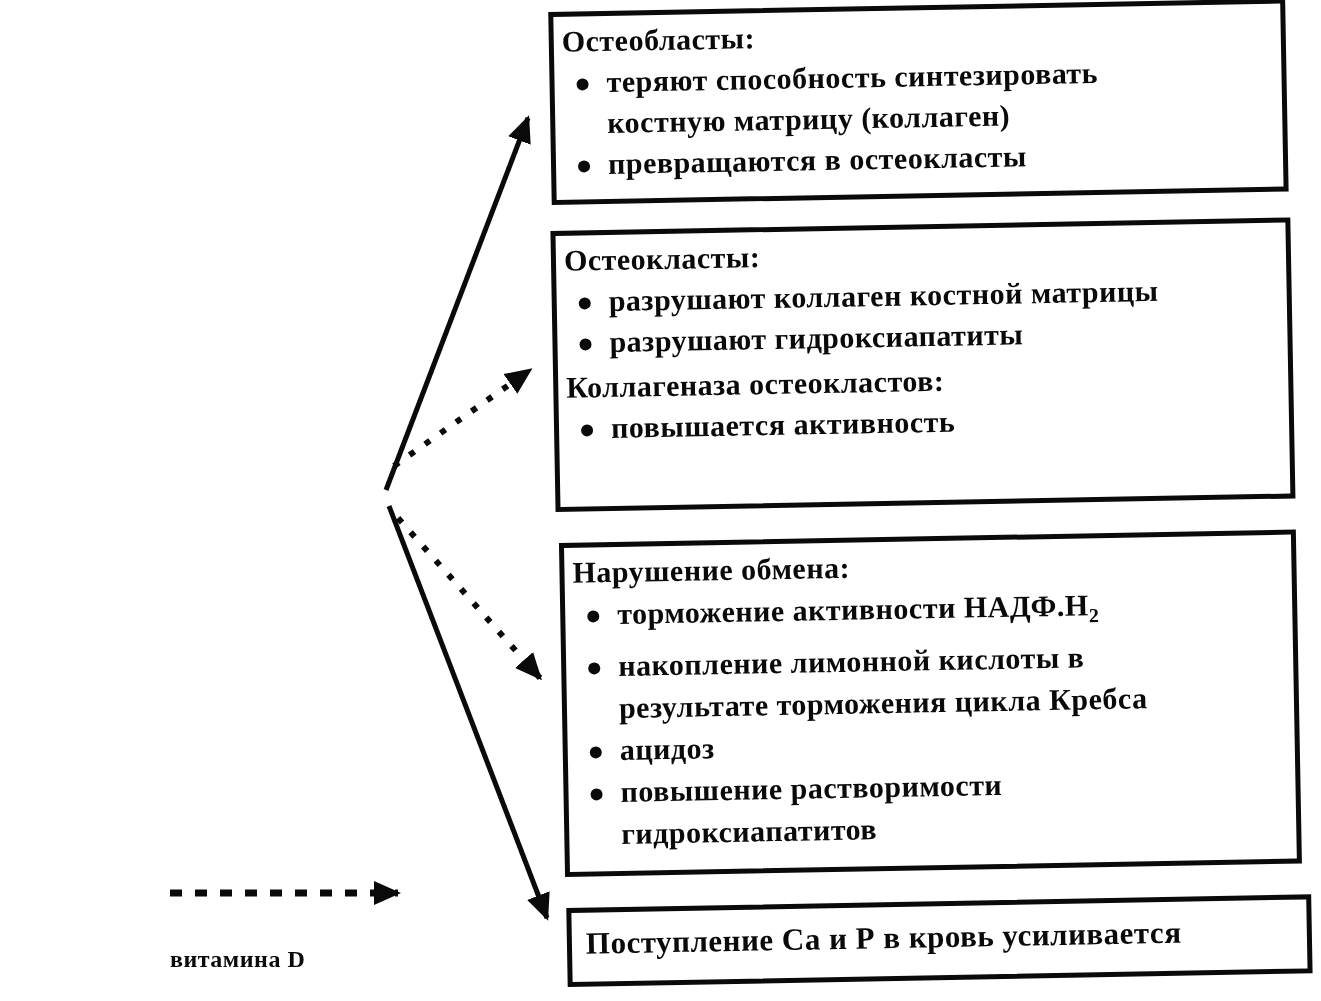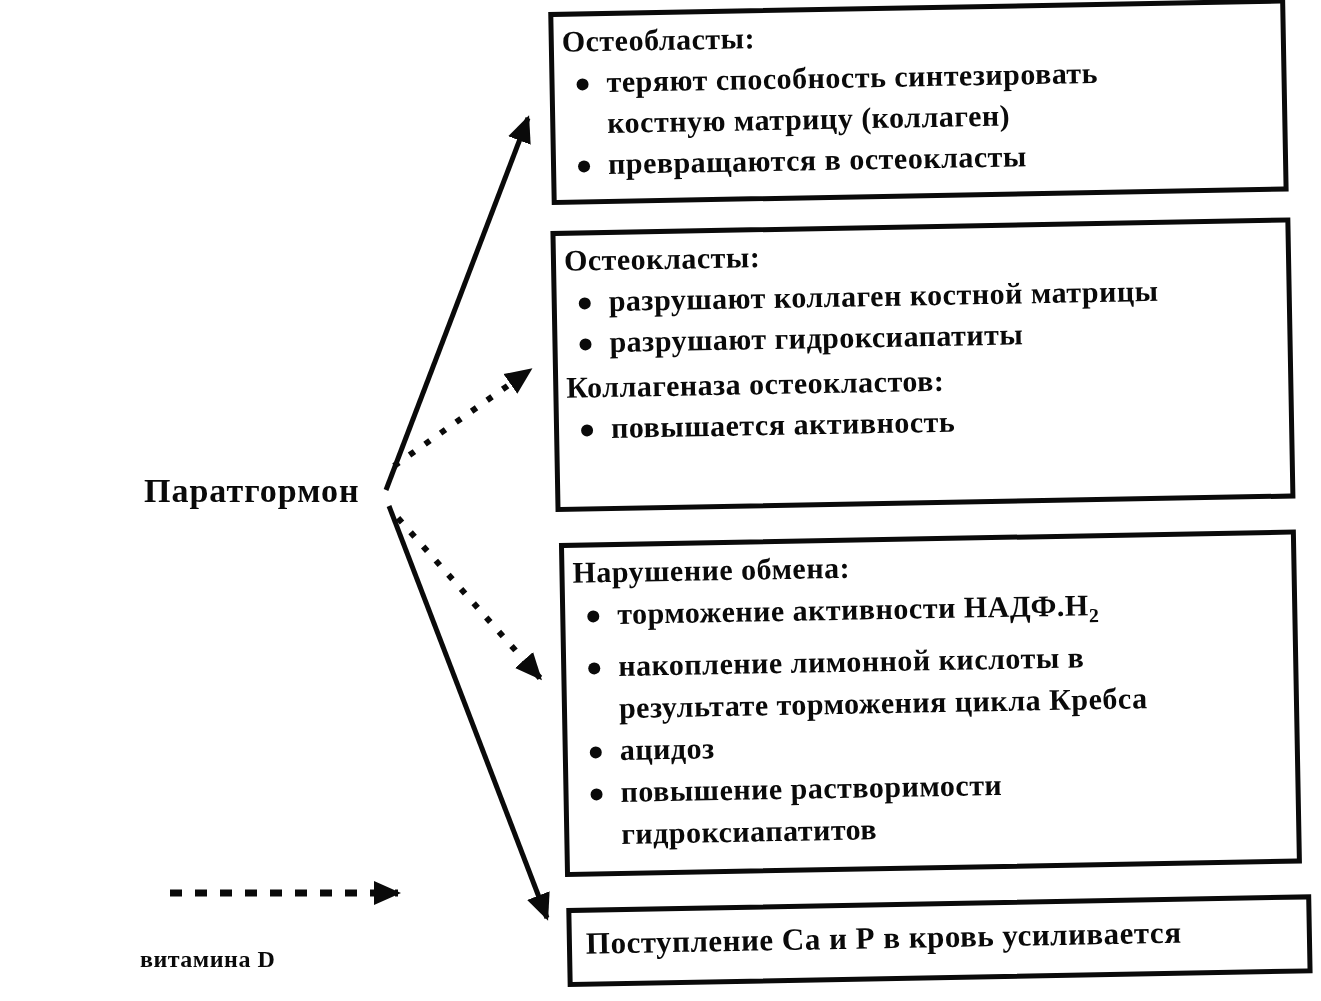--- a/index.html
+++ b/index.html
@@ -59,41 +59,40 @@
     padding:13px 0 0 14px;
     letter-spacing:0.5px;
     white-space:nowrap;
   }
   .legend-line1,.legend-line2{
     position:absolute;
     font-size:24px;font-weight:bold;
     letter-spacing:0.5px;white-space:nowrap;
   }
   .legend-line1{left:157px;top:912px;}
-  .legend-line2{left:140px;top:946px;}
+  .legend-line2{left:170px;top:946px;}
 </style>
 </head>
 <body>
 
 <div class="canvas">
 
   <svg class="arrow-layer" viewBox="0 0 1321 1001" xmlns="http://www.w3.org/2000/svg">
     <defs>
       <marker id="ah" markerUnits="userSpaceOnUse" markerWidth="32" markerHeight="26" refX="24" refY="13" orient="auto">
         <path d="M0,1 L27,13 L0,25 z" fill="#0a0a0a"></path>
       </marker>
     </defs>
     <line x1="386" y1="490" x2="528" y2="118" stroke="#0a0a0a" stroke-width="5" marker-end="url(#ah)"></line>
     <line x1="394" y1="466" x2="530" y2="370" stroke="#0a0a0a" stroke-width="6" stroke-dasharray="6 13" marker-end="url(#ah)"></line>
     <line x1="398" y1="518" x2="540" y2="678" stroke="#0a0a0a" stroke-width="6" stroke-dasharray="6 13" marker-end="url(#ah)"></line>
     <line x1="389" y1="506" x2="547" y2="918" stroke="#0a0a0a" stroke-width="5" marker-end="url(#ah)"></line>
     <line x1="170" y1="893" x2="398" y2="893" stroke="#0a0a0a" stroke-width="7" stroke-dasharray="12 13" marker-end="url(#ah)"></line>
   </svg>
 
-  <div class="source-label">Паратгормон</div>
 
   <div class="dbox box1">
     <div class="hdr">Остеобласты:</div>
     <ul class="blist">
       <li>теряют способность синтезировать
 костную матрицу (коллаген)</li>
       <li>превращаются в остеокласты</li>
     </ul>
   </div>
 

